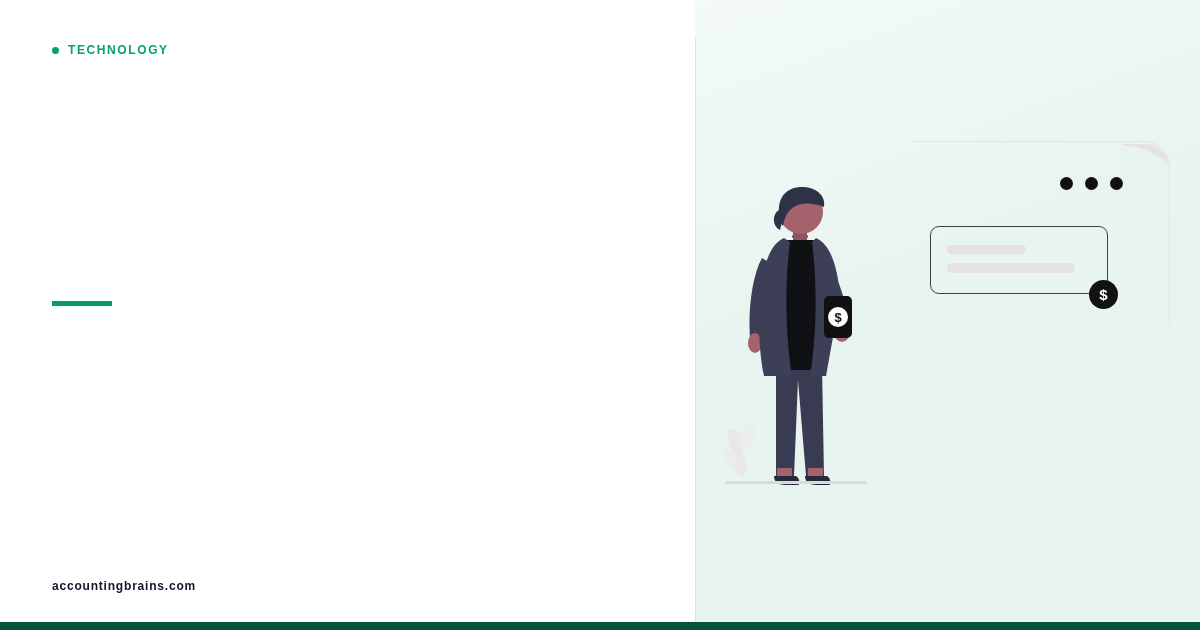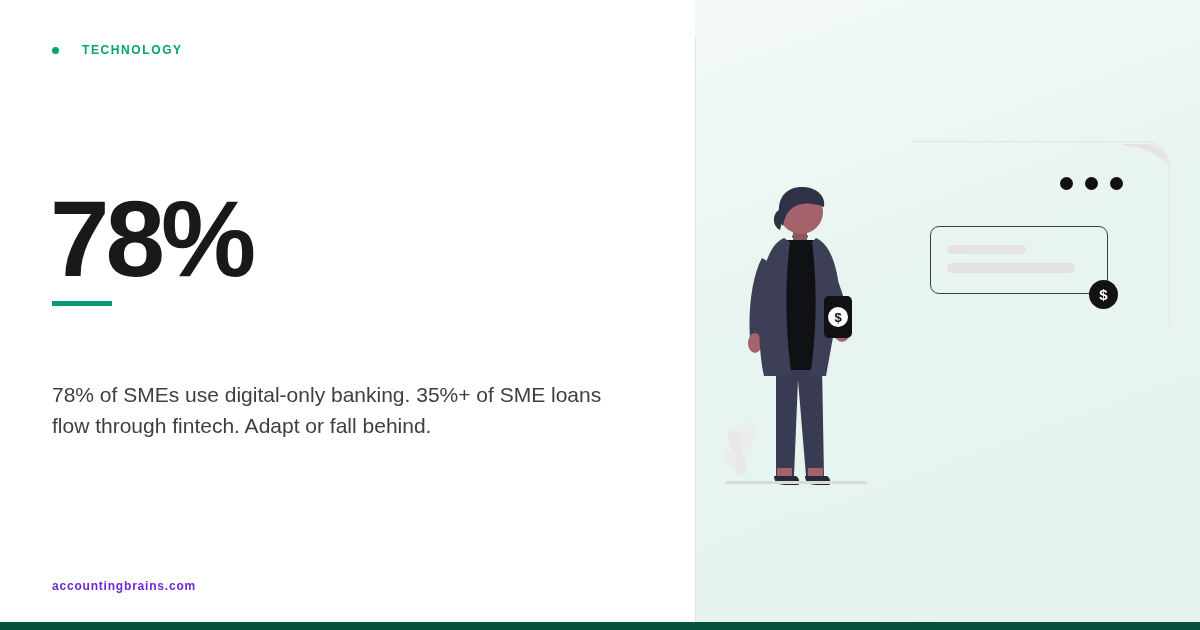--- a/index.html
+++ b/index.html
@@ -106,21 +106,21 @@
     left:725px; top:481px;
     width:142px; height:3px;
     background:#d7dcda;
     border-radius:2px;
   }
 
   
   .eyebrow {
     position:absolute;
     left:52px; top:43px;
-    display:flex; align-items:center; gap:23px;
+    display:flex; align-items:center; gap:9px;
   }
   .eyebrow .bullet {
     width:7px; height:7px;
     border-radius:50%;
     background:#06a177;
   }
   .eyebrow .eyebrow-text {
     font-size:12px;
     font-weight:bold;
     letter-spacing:1.6px;
@@ -163,21 +163,21 @@
     line-height:1.47;
     color:#3b4043;
   }
 
   .footer-url {
     position:absolute;
     left:52px; top:579px;
     font-size:12px;
     font-weight:bold;
     letter-spacing:0.8px;
-    color:#6d28d9;
+    color:#0f172a;
   }
 
   .bottom-bar {
     position:absolute;
     left:0; top:622px;
     width:1200px; height:8px;
     background:#06523f;
   }
 </style>
 </head>
@@ -253,24 +253,22 @@
     <text x="138" y="142" font-family="Liberation Sans, sans-serif" font-size="13" font-weight="bold" fill="#111111" text-anchor="middle">$</text>
   </svg>
 
   <div class="ground"></div>
 
   <div class="eyebrow">
     <span class="bullet"></span>
     <span class="eyebrow-text">TECHNOLOGY</span>
   </div>
 
-  <div class="stat-number">78%</div>
 
   <div class="accent-rule"></div>
 
 
-  <div class="body-text">78% of SMEs use digital-only banking. 35%+ of SME loans flow through fintech. Adapt or fall behind.</div>
 
   <div class="footer-url">accountingbrains.com</div>
 
   <div class="bottom-bar"></div>
 
 </div>
 
 </body></html>

